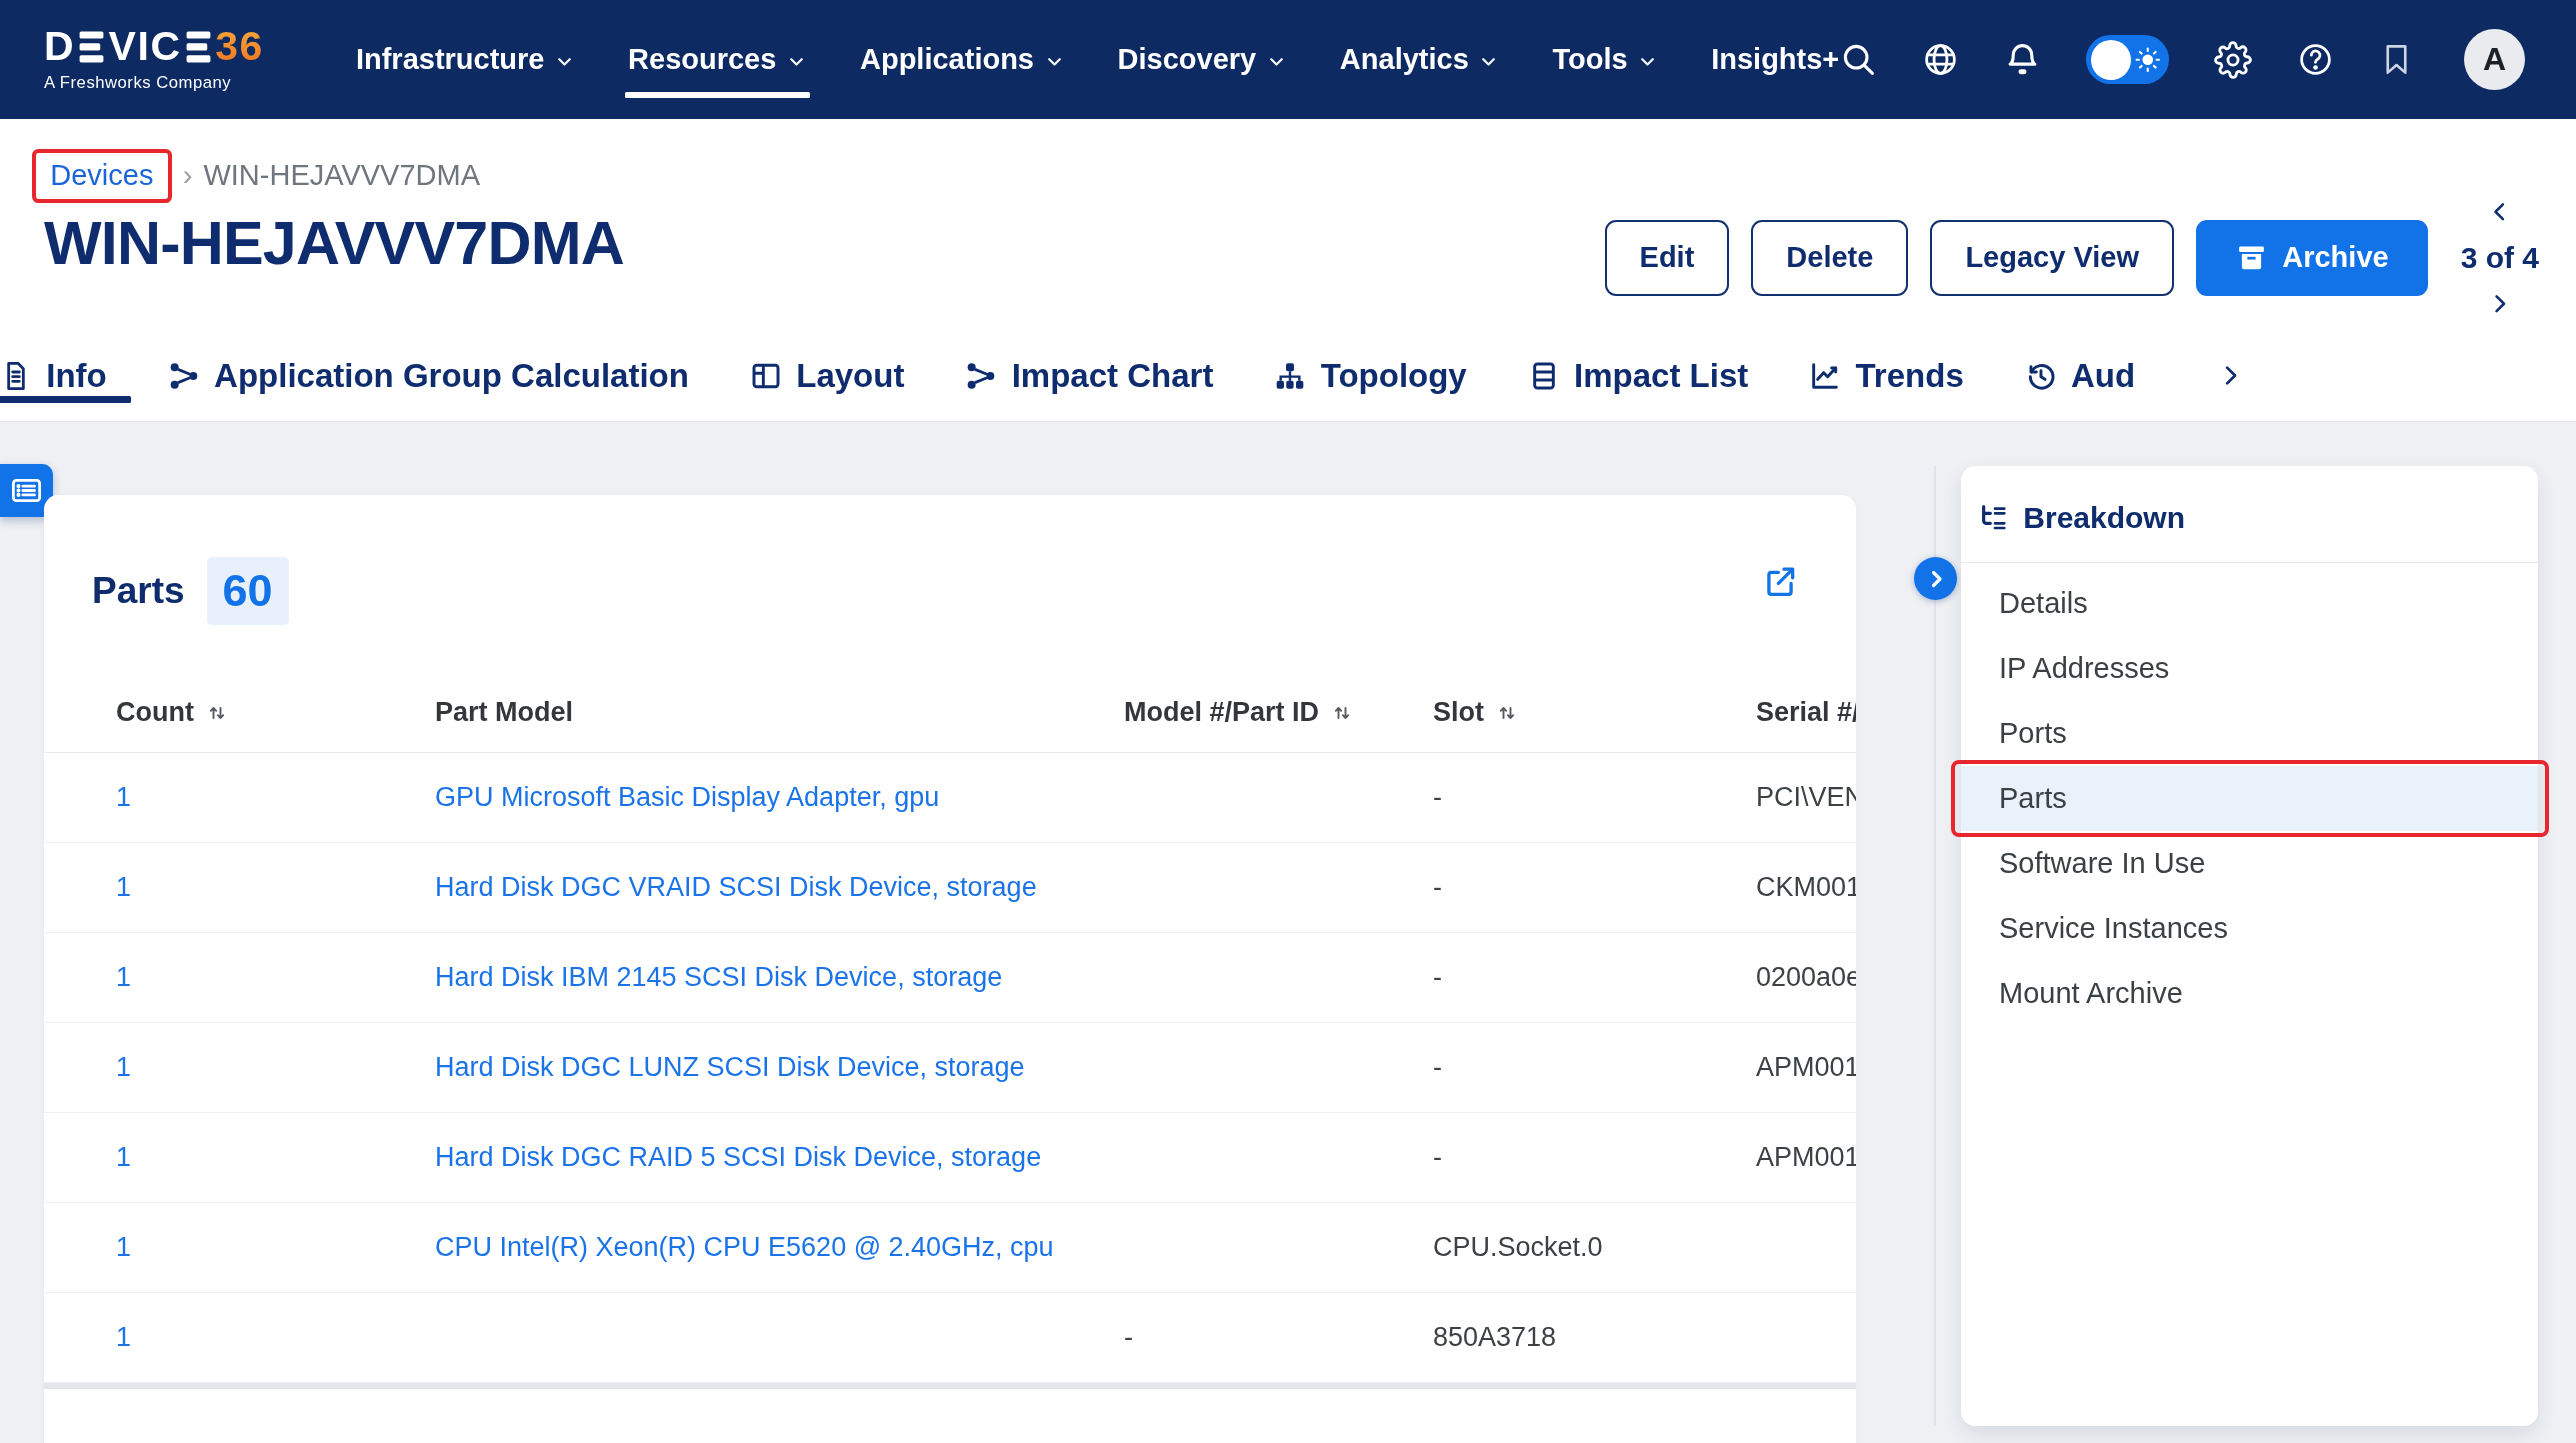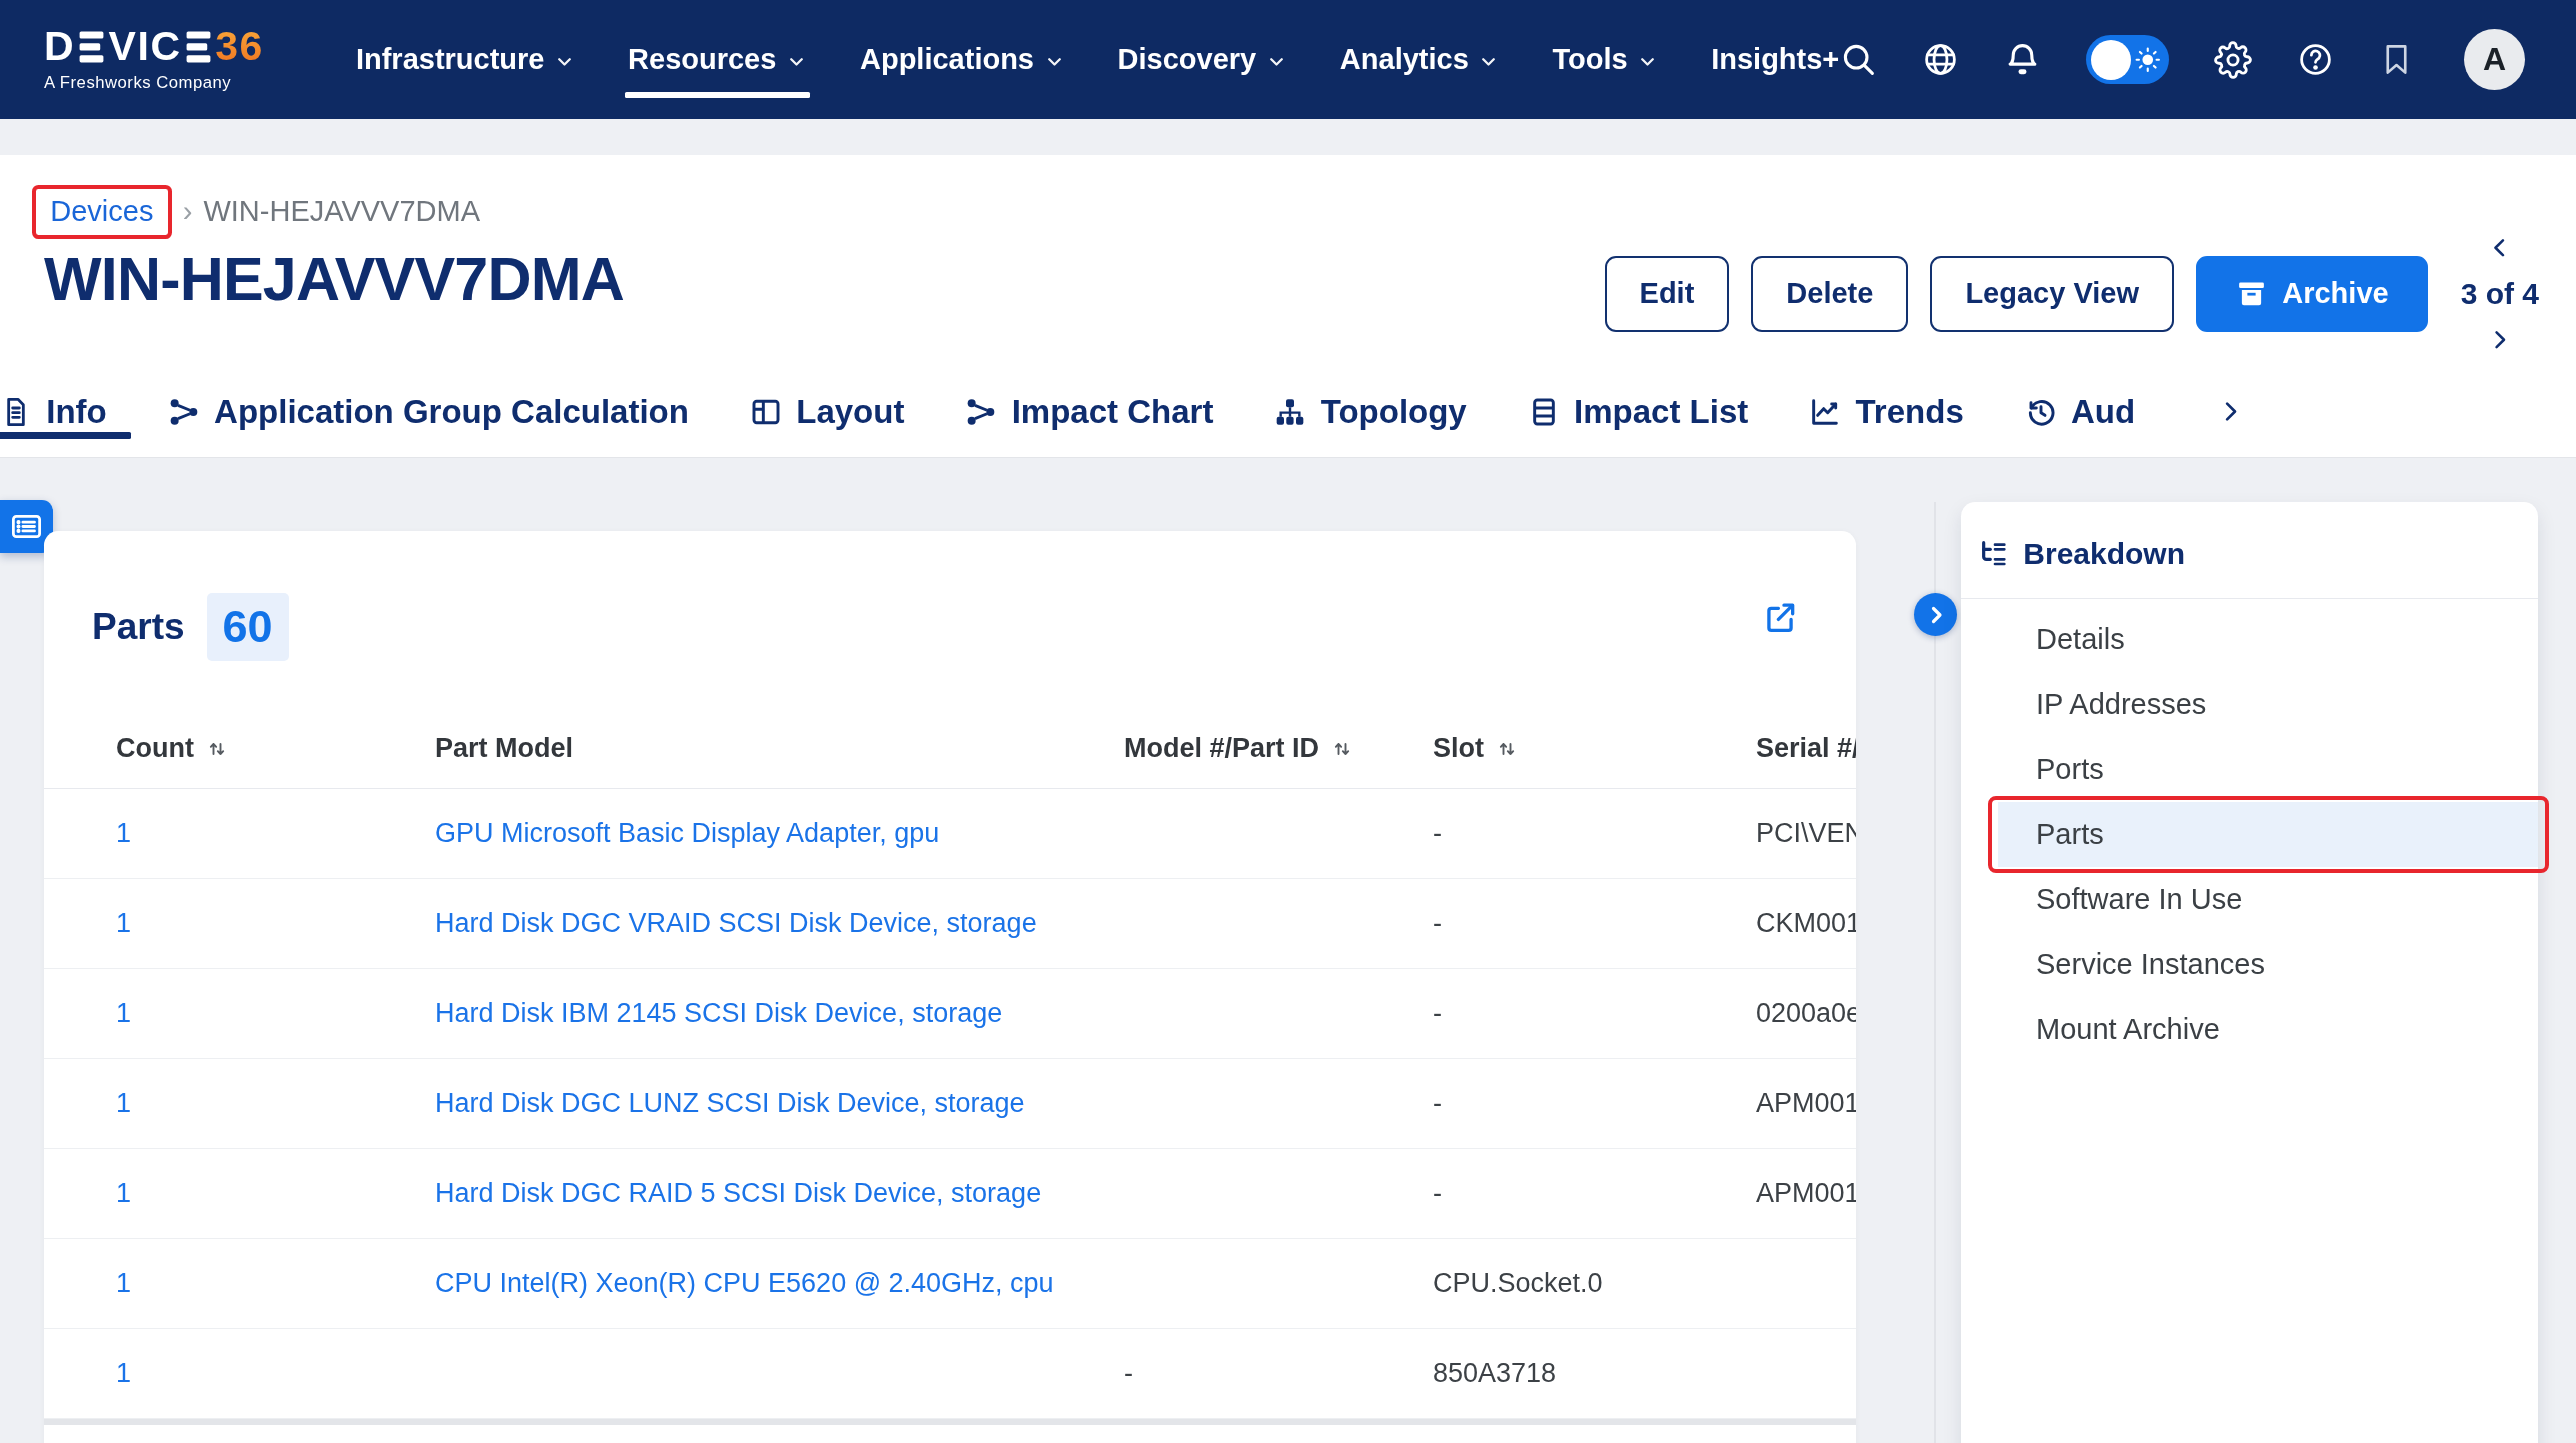--- a/index.html
+++ b/index.html
@@ -30,21 +30,21 @@
   .menu-item.active::after{content:"";position:absolute;left:-3.2px;right:-3.2px;bottom:-22px;height:6.4px;background:#fff;border-radius:1.6px;}
   .nav-spacer{flex:1;}
   .nav-icons{display:flex;align-items:center;gap:45px;color:#fff;}
   .nav-ic{cursor:pointer;color:#fff;}
   .toggle{width:83px;height:49px;border-radius:25.5px;background:var(--accent);position:relative;cursor:pointer;flex:0 0 auto;}
   .toggle .knob{position:absolute;left:4.8px;top:4.8px;width:40px;height:40px;border-radius:50%;background:#fff;}
   .toggle .sun{position:absolute;right:8.8px;top:12px;}
   .avatar{width:61px;height:61px;border-radius:50%;background:#e9ebee;display:flex;align-items:center;justify-content:center;font-size:32px;font-weight:600;color:#1b2128;margin-left:4.8px;cursor:pointer;}
 
   
-  .header{position:relative;height:303px;background:#fff;border-bottom:1.6px solid #e3e5e9;margin-top:36px;}
+  .header{position:relative;height:303px;background:#fff;border-bottom:1.6px solid #e3e5e9;}
   .crumbs{position:absolute;left:32px;top:30px;display:flex;align-items:center;gap:11px;font-size:29px;}
   .crumb-box{border:4px solid var(--red);border-radius:6.4px;padding:6.4px 14.3px;}
   .crumb-link{color:#1a66d8;cursor:pointer;}
   .crumb-sep{color:#9aa0a6;}
   .crumb-cur{color:var(--muted);}
   .page-title{position:absolute;left:44px;top:89px;font-size:61px;font-weight:800;letter-spacing:-0.8px;color:var(--navy);}
   .actions{position:absolute;right:37px;top:80px;display:flex;align-items:center;gap:22px;}
   .btn{height:76px;padding:0 33px;border:2.4px solid #12316f;border-radius:11px;background:#fff;color:var(--navy);font-size:29px;font-weight:700;display:flex;align-items:center;justify-content:center;cursor:pointer;white-space:nowrap;font-family:inherit;}
   .btn.primary{background:var(--accent);border-color:var(--accent);color:#fff;gap:14.3px;padding:0 37px;}
   .pager{display:flex;align-items:center;gap:16px;color:var(--navy);font-size:30px;font-weight:600;margin-left:11px;flex-direction:column;}
@@ -74,21 +74,21 @@
   .td.link{color:var(--link);cursor:pointer;}
   .sep-thick{height:6.4px;background:#e3e5e9;}
 
   .vdiv{position:absolute;left:1934px;top:44px;width:1.6px;height:960px;background:#e1e3e8;}
   .collapse{position:absolute;left:1914px;top:135px;width:43px;height:43px;border-radius:50%;background:var(--accent);display:flex;align-items:center;justify-content:center;cursor:pointer;box-shadow:0 1.6px 6.4px rgba(13,43,107,.3);}
 
   
   .panel{position:absolute;left:1961px;top:44px;width:577px;height:960px;background:#fff;border-radius:14.3px;box-shadow:0 8px 19px rgba(20,30,60,.10);}
   .panel-head{display:flex;align-items:center;gap:14.3px;padding:35px 38px 27px 16px;border-bottom:1.6px solid var(--line);color:var(--navy);}
   .panel-title{font-size:30px;font-weight:800;}
-  .panel-items{padding-top:8px;margin-left:37px;}
+  .panel-items{padding-top:8px;}
   .p-item{position:relative;height:65px;display:flex;align-items:center;padding-left:38px;font-size:29px;color:#3b4045;cursor:pointer;}
   .p-item.selected{background:#e9f1fb;}
   .p-item.selected::after{content:"";position:absolute;left:-9.6px;right:-11px;top:-5.6px;bottom:-5.6px;border:4.8px solid var(--red);border-radius:8px;pointer-events:none;}
 </style>
 </head>
 <body>
 
 <div class="nav">
   <div class="logo">
     <div class="logo-row">

